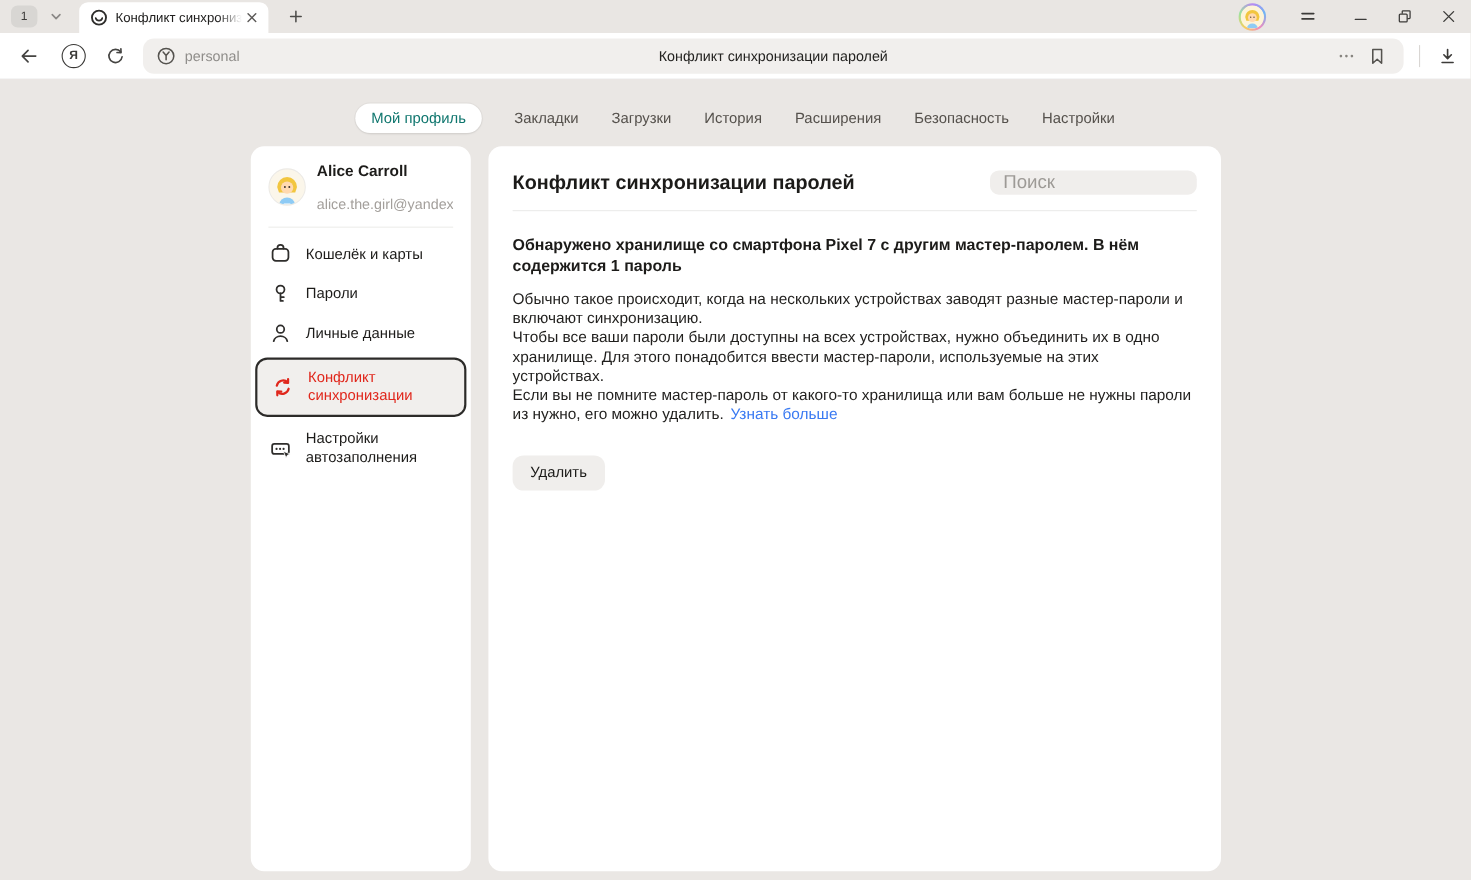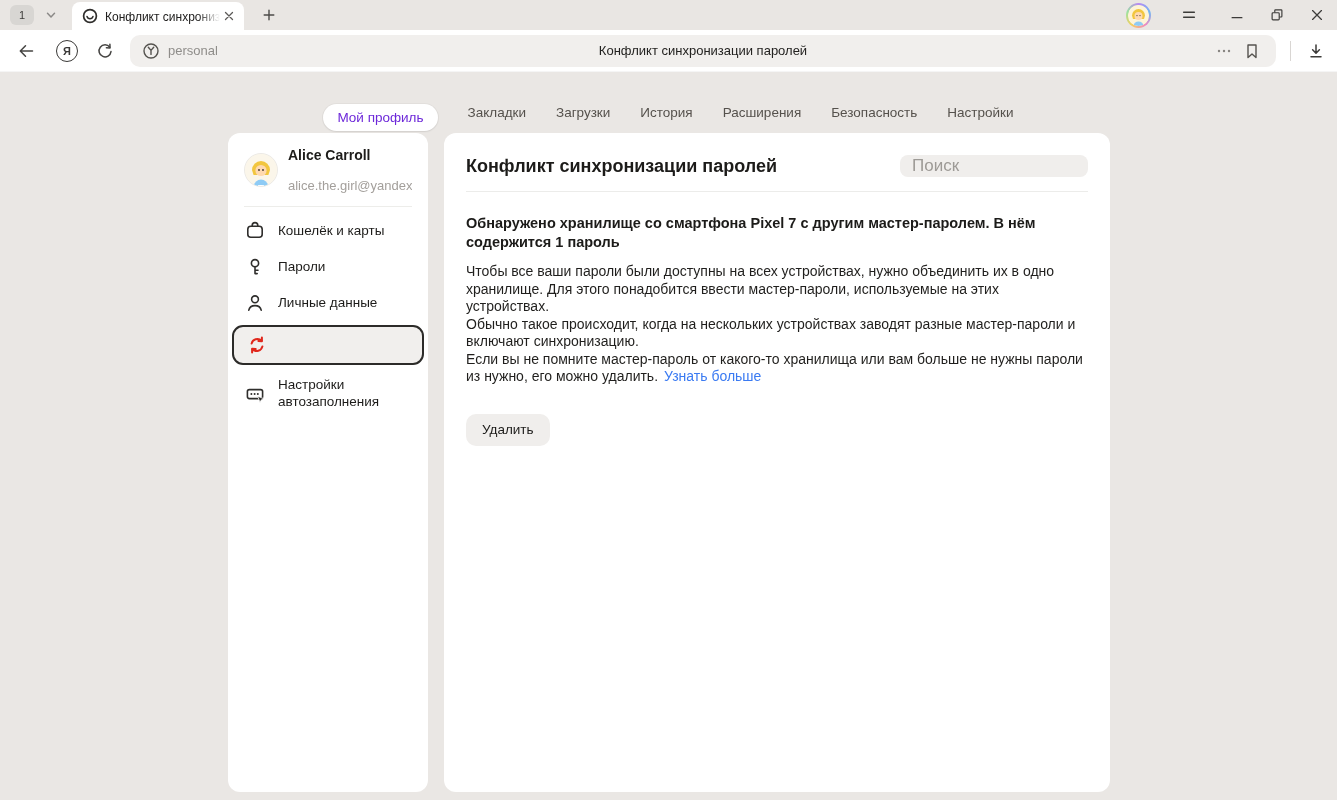--- a/index.html
+++ b/index.html
@@ -76,23 +76,22 @@
 
   
   .content { position:absolute; top:72px; left:0; right:0; bottom:0; background:#eae7e4; }
 
   .navtabs {
     position:absolute; top:22px; left:0; right:0;
     display:flex; justify-content:center; align-items:center; gap:30px;
   }
   .navtab { font-size:13.5px; color:#55514c; cursor:pointer; white-space:nowrap; }
   .navtab.active {
-    background:#ffffff; color:#6d28d9; border-radius:15px; padding:6px 14px;
+    background:#ffffff; color:#0f766e; border-radius:15px; padding:6px 14px;
     box-shadow:0 1px 2px rgba(0,0,0,0.07), 0 0 0 1px rgba(0,0,0,0.03);
-    margin-top:10px;
   }
 
   .cards { position:absolute; top:61px; left:228px; display:flex; gap:16px; }
   .card { background:#fff; border-radius:12px; height:659px; }
 
   
   .sidebar { width:200px; padding:14px 0 0 0; }
   .profile { display:flex; align-items:center; padding:0 16px; }
   .profile-avatar {
     width:34px; height:34px; border-radius:50%; background:#fbf6ea;
@@ -321,20 +320,21 @@
 
       <div class="side-item active">
         <span class="ico">
           <svg width="20" height="20" viewBox="0 0 20 20">
             <path d="M4.6 8.6 A6 6 0 0 1 14.6 5.6" fill="none" stroke="#e0271c" stroke-width="2" stroke-linecap="round"></path>
             <path d="M14.9 2.6 L14.9 6.2 L11.3 5.9" fill="none" stroke="#e0271c" stroke-width="2" stroke-linecap="round" stroke-linejoin="round"></path>
             <path d="M15.4 11.4 A6 6 0 0 1 5.4 14.4" fill="none" stroke="#e0271c" stroke-width="2" stroke-linecap="round"></path>
             <path d="M5.1 17.4 L5.1 13.8 L8.7 14.1" fill="none" stroke="#e0271c" stroke-width="2" stroke-linecap="round" stroke-linejoin="round"></path>
           </svg>
         </span>
+        <span class="lbl">Конфликт синхронизации</span>
       </div>
 
       <div class="side-item">
         <span class="ico">
           <svg width="20" height="20" viewBox="0 0 20 20" style="overflow:visible">
             <rect x="2.4" y="5.6" width="15.2" height="9" rx="2" fill="none" stroke="#2f2e2c" stroke-width="1.6"></rect>
             <circle cx="6.4" cy="10.1" r="1" fill="#2f2e2c"></circle>
             <circle cx="9.6" cy="10.1" r="1" fill="#2f2e2c"></circle>
             <circle cx="12.8" cy="10.1" r="1" fill="#2f2e2c"></circle>
             <path d="M12.6 12.2 l2.4 6.2 l1.3 -2.5 l2.5 -1.2 z" fill="#2f2e2c" stroke="#ffffff" stroke-width="0.8"></path>
@@ -347,22 +347,22 @@
     <div class="card main">
       <div class="main-header">
         <div class="main-title">Конфликт синхронизации паролей</div>
         <input class="search-input" type="text" placeholder="Поиск" style="">
       </div>
       <div class="main-divider"></div>
 
       <div class="alert-heading">Обнаружено хранилище со смартфона Pixel 7 с другим мастер-паролем. В нём содержится 1 пароль</div>
 
       <div class="body-text">
+        <p>Обычно такое происходит, когда на нескольких устройствах заводят разные мастер-пароли и включают синхронизацию.</p>
         <p>Чтобы все ваши пароли были доступны на всех устройствах, нужно объединить их в одно хранилище. Для этого понадобится ввести мастер-пароли, используемые на этих устройствах.</p>
-        <p>Обычно такое происходит, когда на нескольких устройствах заводят разные мастер-пароли и включают синхронизацию.</p>
         <p><span>Если вы не помните мастер-пароль от какого-то хранилища или вам больше не нужны пароли из нужно, его можно удалить.</span><a class="learn-more">Узнать больше</a></p>
       </div>
 
       <div class="btn-row">
         <button class="btn btn-light">Удалить</button>
       </div>
     </div>
 
   </div>
 </div>

